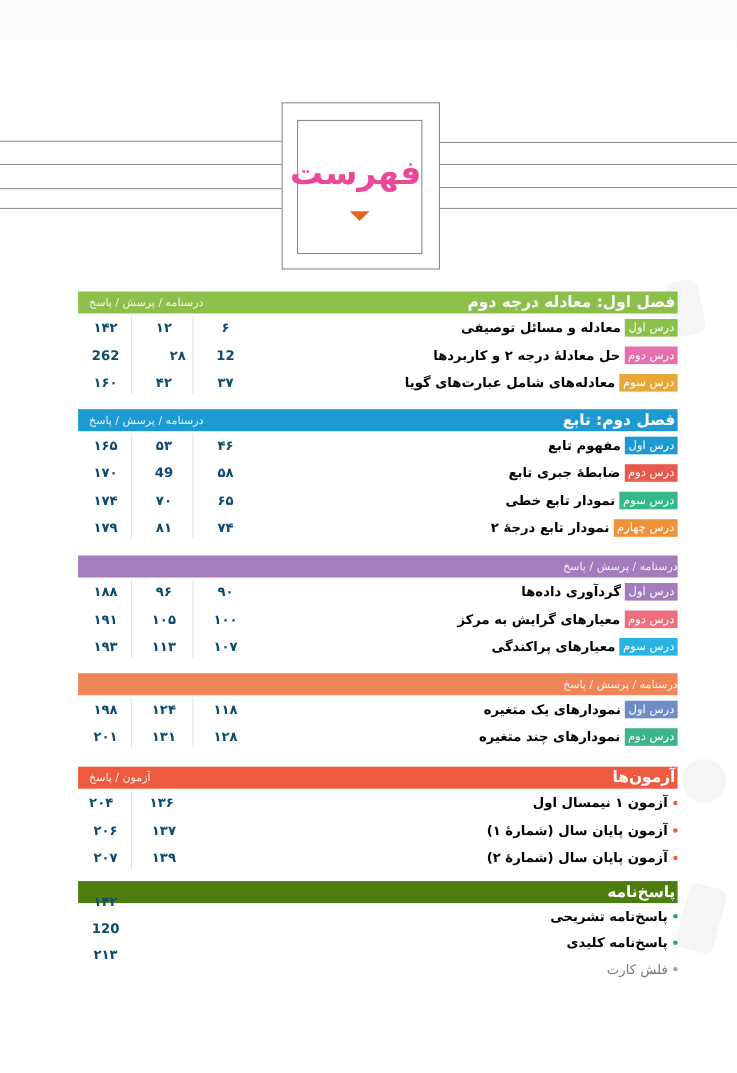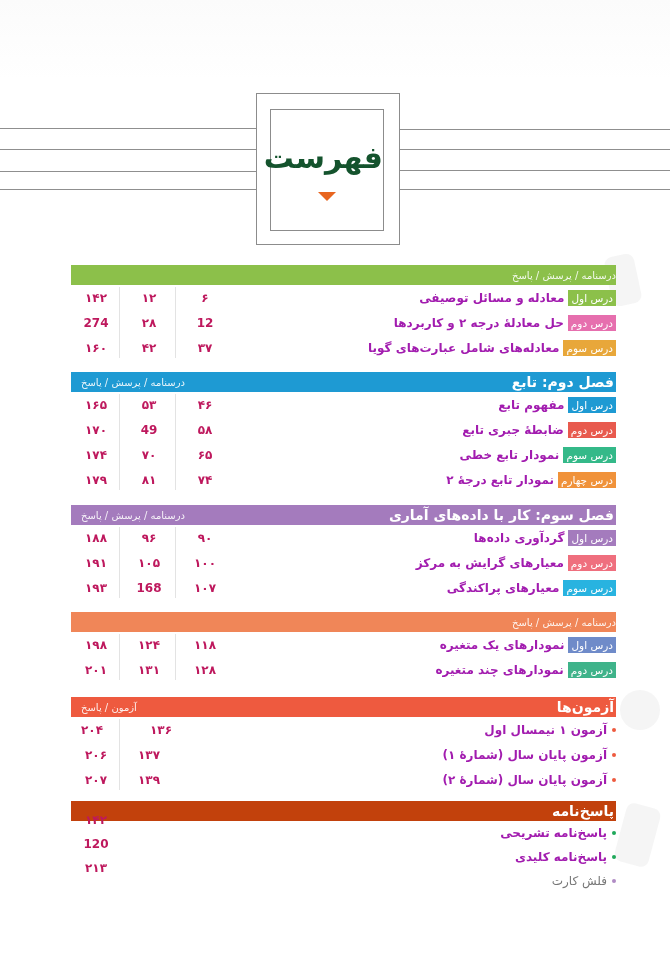--- a/index.html
+++ b/index.html
@@ -15,21 +15,21 @@
   .title-frame-outer {
     position:absolute; left:256px; top:93px; width:142px; height:150px;
     border:1px solid #8c8c8c; background:#fff;
   }
   .title-frame-inner {
     position:absolute; left:13px; top:15px; width:112px; height:120px;
     border:1px solid #8c8c8c;
   }
   .title-text {
     position:absolute; left:0; right:0; top:30px; text-align:center;
-    color:#14532d; font-weight:bold; font-size:30px; direction:rtl;
+    color:#ec4899; font-weight:bold; font-size:30px; direction:rtl;
   }
   .title-arrow {
     position:absolute; left:50%; top:82px; margin-left:-9px; width:0; height:0;
     border-left:9px solid transparent; border-right:9px solid transparent; border-top:9px solid #e8651f;
   }
   .watermark {
     position:absolute; background:#f3f3f3; border-radius:8px; opacity:.8;
   }
   .section { position:absolute; left:71px; width:545px; }
   .section-header {
@@ -37,24 +37,24 @@
     color:#fff; direction:rtl; padding:0 0 0 10px;
   }
   .section-title { font-size:14px; font-weight:bold; padding-right:2px; white-space:nowrap; }
   .section-cols { font-size:10px; opacity:.9; white-space:nowrap; direction:rtl; }
   .row {
     position:relative; height:25px; direction:rtl; display:flex; align-items:center;
   }
   .lesson-tag {
     font-size:10.5px; color:#fff; padding:1px 3px; margin-left:4px; white-space:nowrap; line-height:14px;
   }
-  .lesson-title { font-size:12px; font-weight:bold; color:#a21caf; white-space:nowrap; }
+  .lesson-title { font-size:12px; font-weight:bold; color:#000000; white-space:nowrap; }
   .bullet { width:4px; height:4px; border-radius:2px; margin-left:5px; }
   .num {
-    position:absolute; font-size:12px; font-weight:bold; color:#be185d; text-align:center; width:40px;
+    position:absolute; font-size:12px; font-weight:bold; color:#0c4a6e; text-align:center; width:40px;
   }
   .col-sep { position:absolute; width:1px; background:#e3e3e3; }
 </style>
 </head>
 <body>
 
 <div class="top-band"></div>
 
 <div class="hline" style="left:0;top:128px;width:256px;"></div>
 <div class="hline" style="left:0;top:149px;width:256px;"></div>
@@ -72,35 +72,36 @@
   </div>
 </div>
 
 <div class="watermark" style="left:608px;top:255px;width:30px;height:50px;transform:rotate(-12deg);"></div>
 <div class="watermark" style="left:620px;top:690px;width:40px;height:40px;border-radius:20px;"></div>
 <div class="watermark" style="left:620px;top:805px;width:35px;height:60px;transform:rotate(15deg);"></div>
 
 <div id="content">
     <div class="section" style="top: 265px;">
       <div class="section-header" style="background: rgb(140, 192, 74);">
+        <span class="section-title">فصل اول: معادله درجه دوم</span>
         <span class="section-cols" style="padding-left: 0px;">درسنامه  /  پرسش  /  پاسخ</span>
       </div>
       <div style="position: relative;">
         <div class="row">
           <span class="lesson-tag" style="background: rgb(140, 192, 74);">درس اول</span>
           <span class="lesson-title">معادله و مسائل توصیفی</span>
           <span class="num" style="left: 5px;">۱۴۲</span>
           <span class="num" style="left: 58px;">۱۲</span>
           <span class="num" style="left: 114px;">۶</span>
         </div>
         <div class="row">
           <span class="lesson-tag" style="background: rgb(230, 111, 174);">درس دوم</span>
           <span class="lesson-title">حل معادلهٔ درجه ۲ و کاربردها</span>
-          <span class="num" style="left: 5px;">274</span>
-          <span class="num" style="left: 58px;">۲۸</span>
+          <span class="num" style="left: 5px;">262</span>
+          <span class="num" style="left: 58px; text-align: right;">۲۸</span>
           <span class="num" style="left: 114px;">12</span>
         </div>
         <div class="row">
           <span class="lesson-tag" style="background: rgb(232, 167, 58);">درس سوم</span>
           <span class="lesson-title">معادله‌های شامل عبارت‌های گویا</span>
           <span class="num" style="left: 5px;">۱۶۰</span>
           <span class="num" style="left: 58px;">۴۲</span>
           <span class="num" style="left: 114px;">۳۷</span>
         </div>
         <div class="col-sep" style="left: 48px; top: 2px; height: 71px;"></div>
@@ -140,21 +141,20 @@
           <span class="num" style="left: 5px;">۱۷۹</span>
           <span class="num" style="left: 58px;">۸۱</span>
           <span class="num" style="left: 114px;">۷۴</span>
         </div>
         <div class="col-sep" style="left: 48px; top: 2px; height: 96px;"></div>
         <div class="col-sep" style="left: 104px; top: 2px; height: 96px;"></div>
       </div>
     </div>
     <div class="section" style="top: 505px;">
       <div class="section-header" style="background: rgb(164, 123, 189);">
-        <span class="section-title">فصل سوم: کار با داده‌های آماری</span>
         <span class="section-cols" style="padding-left: 0px;">درسنامه  /  پرسش  /  پاسخ</span>
       </div>
       <div style="position: relative;">
         <div class="row">
           <span class="lesson-tag" style="background: rgb(164, 123, 189);">درس اول</span>
           <span class="lesson-title">گردآوری داده‌ها</span>
           <span class="num" style="left: 5px;">۱۸۸</span>
           <span class="num" style="left: 58px;">۹۶</span>
           <span class="num" style="left: 114px;">۹۰</span>
         </div>
@@ -162,21 +162,21 @@
           <span class="lesson-tag" style="background: rgb(239, 111, 126);">درس دوم</span>
           <span class="lesson-title">معیارهای گرایش به مرکز</span>
           <span class="num" style="left: 5px;">۱۹۱</span>
           <span class="num" style="left: 58px;">۱۰۵</span>
           <span class="num" style="left: 114px;">۱۰۰</span>
         </div>
         <div class="row">
           <span class="lesson-tag" style="background: rgb(40, 179, 224);">درس سوم</span>
           <span class="lesson-title">معیارهای پراکندگی</span>
           <span class="num" style="left: 5px;">۱۹۳</span>
-          <span class="num" style="left: 58px;">168</span>
+          <span class="num" style="left: 58px;">۱۱۳</span>
           <span class="num" style="left: 114px;">۱۰۷</span>
         </div>
         <div class="col-sep" style="left: 48px; top: 2px; height: 71px;"></div>
         <div class="col-sep" style="left: 104px; top: 2px; height: 71px;"></div>
       </div>
     </div>
     <div class="section" style="top: 612px;">
       <div class="section-header" style="background: rgb(240, 134, 88);">
         <span class="section-cols" style="padding-left: 0px;">درسنامه  /  پرسش  /  پاسخ</span>
       </div>
@@ -202,39 +202,39 @@
     <div class="section" style="top: 697px;">
       <div class="section-header" style="background: rgb(238, 90, 63);">
         <span class="section-title">آزمون‌ها</span>
         <span class="section-cols">آزمون  /  پاسخ</span>
       </div>
       <div style="position: relative;">
         <div class="row">
           <span class="bullet" style="background: rgb(238, 90, 63);"></span>
           <span class="lesson-title">آزمون ۱ نیمسال اول</span>
           <span class="num" style="left: 1px;">۲۰۴</span>
-          <span class="num" style="left: 70px;">۱۳۶</span>
+          <span class="num" style="left: 56px;">۱۳۶</span>
         </div>
         <div class="row">
           <span class="bullet" style="background: rgb(238, 90, 63);"></span>
           <span class="lesson-title">آزمون پایان سال (شمارهٔ ۱)</span>
           <span class="num" style="left: 5px;">۲۰۶</span>
           <span class="num" style="left: 58px;">۱۳۷</span>
         </div>
         <div class="row">
           <span class="bullet" style="background: rgb(238, 90, 63);"></span>
           <span class="lesson-title">آزمون پایان سال (شمارهٔ ۲)</span>
           <span class="num" style="left: 5px;">۲۰۷</span>
           <span class="num" style="left: 58px;">۱۳۹</span>
         </div>
         <div class="col-sep" style="left: 48px; top: 2px; height: 71px;"></div>
       </div>
     </div>
     <div class="section" style="top: 801px;">
-      <div class="section-header" style="background: #c2410c;">
+      <div class="section-header" style="background: #4d7c0f;">
         <span class="section-title">پاسخ‌نامه</span>
       </div>
       <div class="row" style="height: 24px;">
         <span class="bullet" style="background: rgb(31, 168, 90);"></span>
         <span class="lesson-title">پاسخ‌نامه تشریحی</span>
         <span class="num" style="left: 5px; top: -8px;">۱۴۲</span>
       </div>
       <div class="row" style="height: 24px;">
         <span class="bullet" style="background: rgb(31, 168, 90);"></span>
         <span class="lesson-title">پاسخ‌نامه کلیدی</span>

